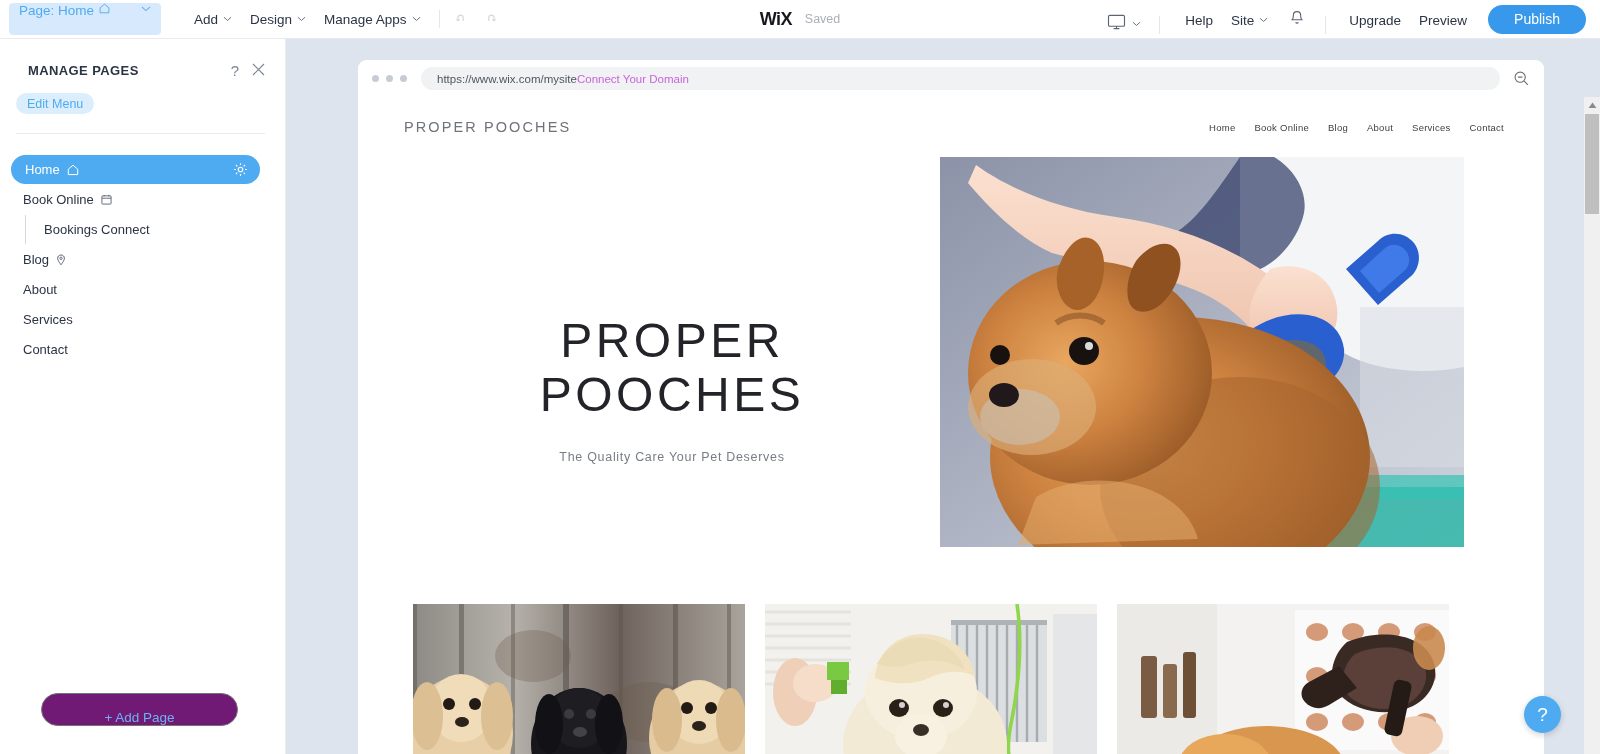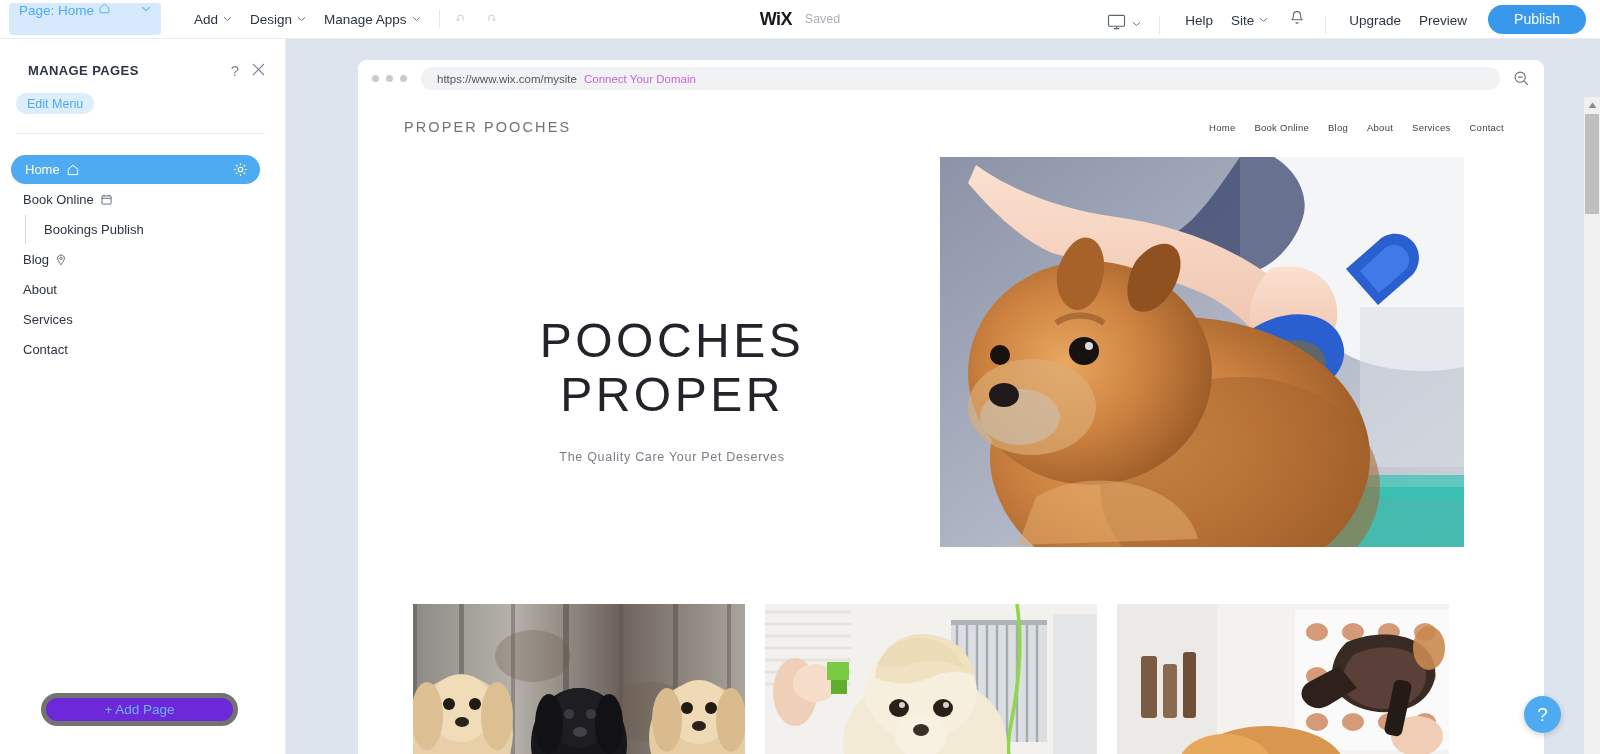--- a/index.html
+++ b/index.html
@@ -123,24 +123,24 @@
   .page-row .ptype-icon { margin-left: 7px; display: inline-flex; align-items: center; }
   .page-row .gear { margin-left: auto; margin-right: 12px; display: flex; align-items: center; }
   .page-row.child { padding-left: 44px; color: #2b3445; }
   .child-tick {
     position: absolute; left: 25px; top: 0px;
     width: 1px; height: 29px; background: #d4d8de;
   }
   .add-page-btn {
     position: absolute; left: 41px; bottom: 28px;
     width: 197px; height: 33px;
-    border: 5px solid #737373; border-radius: 17px;
-    background: #6d28d9; color: #6bb4f0;
+    border: 1px solid #737373; border-radius: 17px;
+    background: #701a75; color: #6bb4f0;
     font-size: 13.5px;
-    display: flex; align-items: center; justify-content: center;
+    display: flex; align-items: flex-end; justify-content: center;
     cursor: pointer;
   }
 
   
   #canvas {
     position: absolute; top: 39px; left: 286px;
     width: 1314px; height: 715px;
     background: #dde4ee;
     overflow: hidden;
   }
@@ -155,21 +155,21 @@
     height: 37px; background: #ffffff;
     display: flex; align-items: center;
     padding: 0 12px;
   }
   .dots { display: flex; gap: 7px; margin-left: 2px; margin-right: 14px; }
   .dot { width: 7px; height: 7px; border-radius: 50%; background: #c7ccd4; }
   .url-pill {
     flex: 1; height: 23px; background: #f1f2f4;
     border-radius: 12px;
     display: flex; align-items: center;
-    padding: 8px 16px; gap: 7px;
+    padding: 8px 16px; gap: 0;
   }
   .url-txt { font-size: 11.5px; color: #51565e; }
   .url-link { font-size: 11.5px; color: #c964dd; cursor: pointer; }
   .zoomout-icon { margin-left: 13px; margin-right: 2px; cursor: pointer; display: flex; align-items: center; }
 
   
   .site {
     position: relative;
     height: 657px;
     background: #ffffff;
@@ -408,21 +408,21 @@
         <svg width="11" height="11" viewBox="0 0 12 12">
             <rect x="1" y="2" width="10" height="9" rx="0.8" fill="none" stroke="#5a6473" stroke-width="1"></rect>
             <path d="M1 4.6h10" stroke="#5a6473" stroke-width="1"></path>
             <path d="M3.4 1v1.6M8.6 1v1.6" stroke="#5a6473" stroke-width="1"></path>
           </svg>
       </span>
     </div>
 
     <div class="page-row child">
       <span class="child-tick"></span>
-      <span>Bookings Publish</span>
+      <span>Bookings Connect</span>
     </div>
 
     <div class="page-row">
       <span>Blog</span>
       <span class="ptype-icon">
         <svg width="10" height="12" viewBox="0 0 10 12">
             <path d="M5 1C3 1 1.6 2.4 1.6 4.3c0 2.2 3.4 6.5 3.4 6.5s3.4-4.3 3.4-6.5C8.4 2.4 7 1 5 1z" fill="none" stroke="#5a6473" stroke-width="1"></path>
             <circle cx="5" cy="4.3" r="1.2" fill="none" stroke="#5a6473" stroke-width="0.9"></circle>
           </svg>
       </span>
@@ -478,22 +478,22 @@
           <span>Book Online</span>
           <span>Blog</span>
           <span>About</span>
           <span>Services</span>
           <span>Contact</span>
         </nav>
       </div>
 
       <div class="hero">
         <div class="hero-text">
+          <div class="hero-title">PROPER</div>
           <div class="hero-title">POOCHES</div>
-          <div class="hero-title">PROPER</div>
           <div class="hero-sub">The Quality Care Your Pet Deserves</div>
         </div>
 
         <div class="hero-img">
           <svg width="524" height="390" viewBox="0 0 524 390" preserveAspectRatio="xMidYMid slice">
             <defs>
               <radialGradient id="fur" cx="40%" cy="45%" r="62%">
                 <stop offset="0%" stop-color="#e8a760"></stop>
                 <stop offset="52%" stop-color="#cd8240"></stop>
                 <stop offset="100%" stop-color="#9c5c28"></stop>

